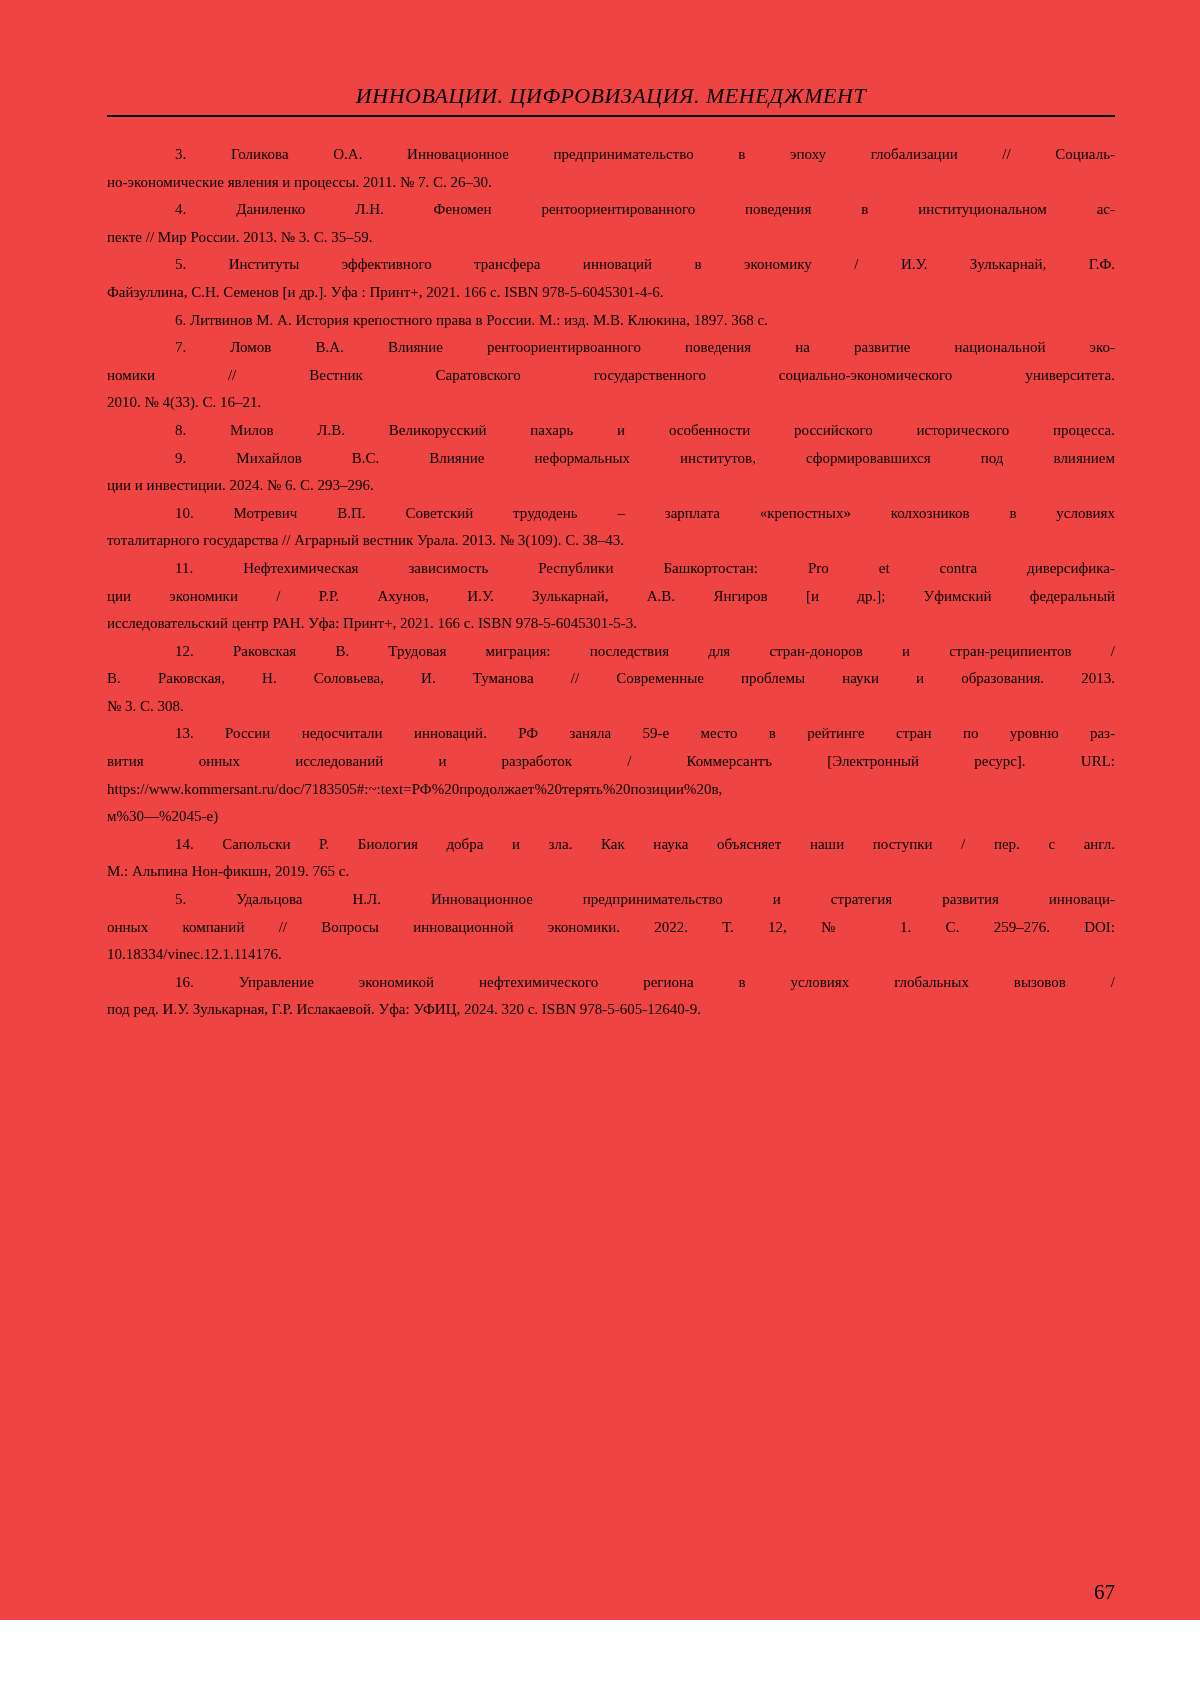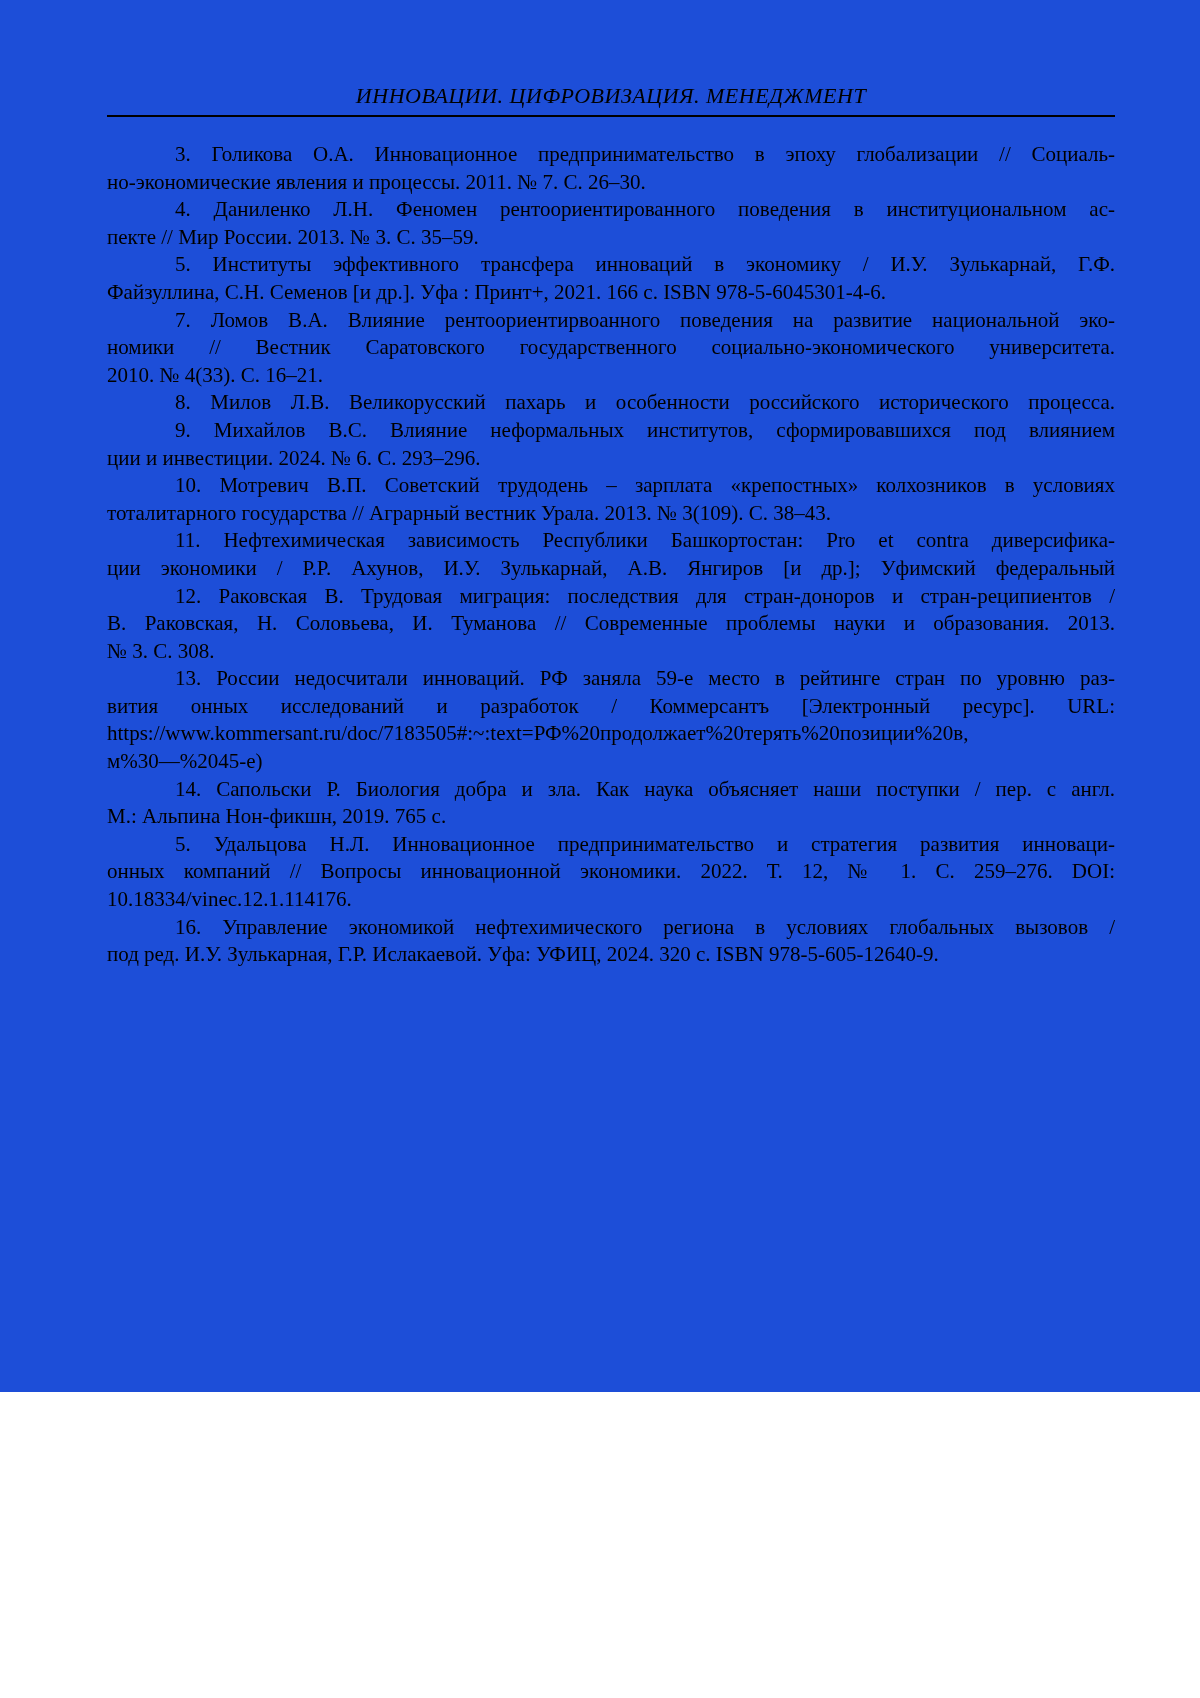--- a/index.html
+++ b/index.html
@@ -3,22 +3,22 @@
 <meta charset="utf-8">
 <style>
   html, body {
     margin: 0;
     padding: 0;
     background: #ffffff;
   }
   .page {
     position: relative;
     width: 1200px;
-    height: 1392px;
-    background: #1d4ed8;
+    height: 1620px;
+    background: #ef4444;
     color: #000000;
     font-family: "Liberation Serif", "DejaVu Serif", serif;
     overflow: hidden;
   }
   .running-head {
     position: absolute;
     top: 83px;
     left: 107px;
     width: 1008px;
     text-align: center;
@@ -33,21 +33,21 @@
     left: 107px;
     width: 1008px;
     height: 0;
     border-top: 2px solid #000000;
   }
   .refs {
     position: absolute;
     top: 141px;
     left: 107px;
     width: 1008px;
-    font-size: 21px;
+    font-size: 15px;
   }
   .ref-line {
     height: 27.6px;
     line-height: 27.6px;
     text-align: justify;
     text-align-last: justify;
     overflow: hidden;
     white-space: normal;
   }
   .ref-line.first {
@@ -81,38 +81,42 @@
       </div>
       <div class="reference">
         <div class="ref-line first">4. Даниленко Л.Н. Феномен рентоориентированного поведения в институциональном ас-</div>
         <div class="ref-line last">пекте // Мир России. 2013. № 3. С. 35–59.</div>
       </div>
       <div class="reference">
         <div class="ref-line first">5. Институты эффективного трансфера инноваций в экономику / И.У. Зулькарнай, Г.Ф.</div>
         <div class="ref-line last">Файзуллина, С.Н. Семенов [и др.]. Уфа : Принт+, 2021. 166 с. ISBN 978-5-6045301-4-6.</div>
       </div>
       <div class="reference">
+        <div class="ref-line first last">6. Литвинов М. А. История крепостного права в России. М.: изд. М.В. Клюкина, 1897. 368 с.</div>
+      </div>
+      <div class="reference">
         <div class="ref-line first">7. Ломов В.А. Влияние рентоориентирвоанного поведения на развитие национальной эко-</div>
         <div class="ref-line">номики // Вестник Саратовского государственного социально-экономического университета.</div>
         <div class="ref-line last">2010. № 4(33). С. 16–21.</div>
       </div>
       <div class="reference">
         <div class="ref-line first">8. Милов Л.В. Великорусский пахарь и особенности российского исторического процесса.</div>
       </div>
       <div class="reference">
         <div class="ref-line first">9. Михайлов В.С. Влияние неформальных институтов, сформировавшихся под влиянием</div>
         <div class="ref-line last">ции и инвестиции. 2024. № 6. С. 293–296.</div>
       </div>
       <div class="reference">
         <div class="ref-line first">10. Мотревич В.П. Советский трудодень – зарплата «крепостных» колхозников в условиях</div>
         <div class="ref-line last">тоталитарного государства // Аграрный вестник Урала. 2013. № 3(109). С. 38–43.</div>
       </div>
       <div class="reference">
         <div class="ref-line first">11. Нефтехимическая зависимость Республики Башкортостан: Pro et contra диверсифика-</div>
         <div class="ref-line">ции экономики / Р.Р. Ахунов, И.У. Зулькарнай, А.В. Янгиров [и др.]; Уфимский федеральный</div>
+        <div class="ref-line last">исследовательский центр РАН. Уфа: Принт+, 2021. 166 с. ISBN 978-5-6045301-5-3.</div>
       </div>
       <div class="reference">
         <div class="ref-line first">12. Раковская В. Трудовая миграция: последствия для стран-доноров и стран-реципиентов /</div>
         <div class="ref-line">В. Раковская, Н. Соловьева, И. Туманова // Современные проблемы науки и образования. 2013.</div>
         <div class="ref-line last">№ 3. С. 308.</div>
       </div>
       <div class="reference">
         <div class="ref-line first">13. России недосчитали инноваций. РФ заняла 59-е место в рейтинге стран по уровню раз-</div>
         <div class="ref-line">вития онных исследований и разработок / Коммерсантъ [Электронный ресурс]. URL:</div>
         <div class="ref-line">https://www.kommersant.ru/doc/7183505#:~:text=РФ%20продолжает%20терять%20позиции%20в,</div>

